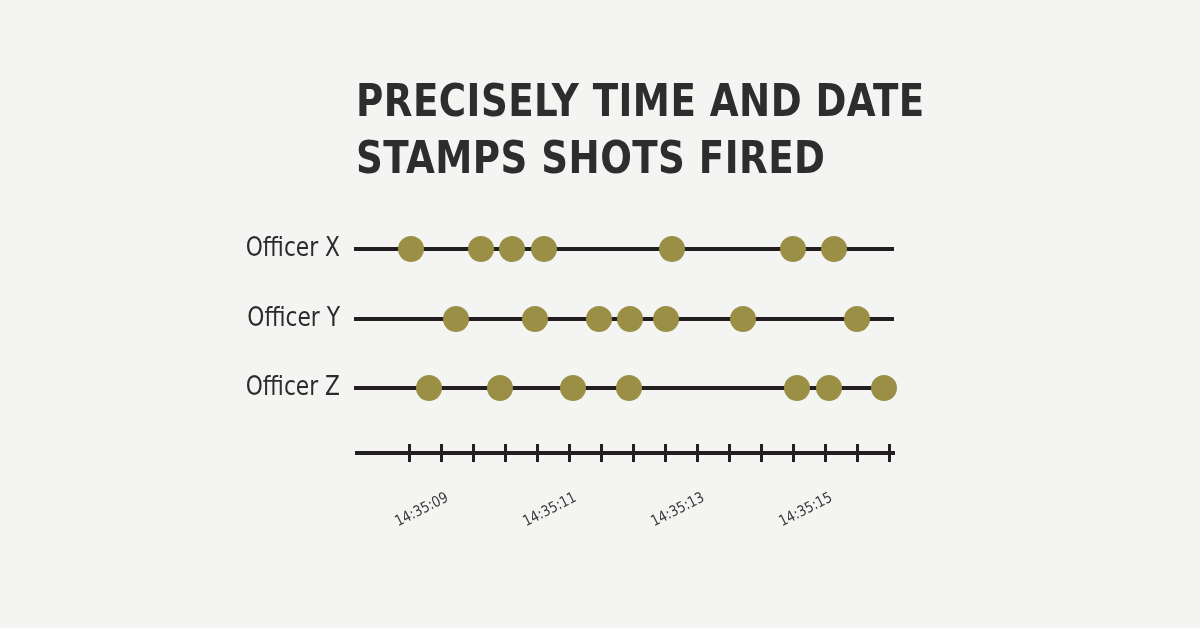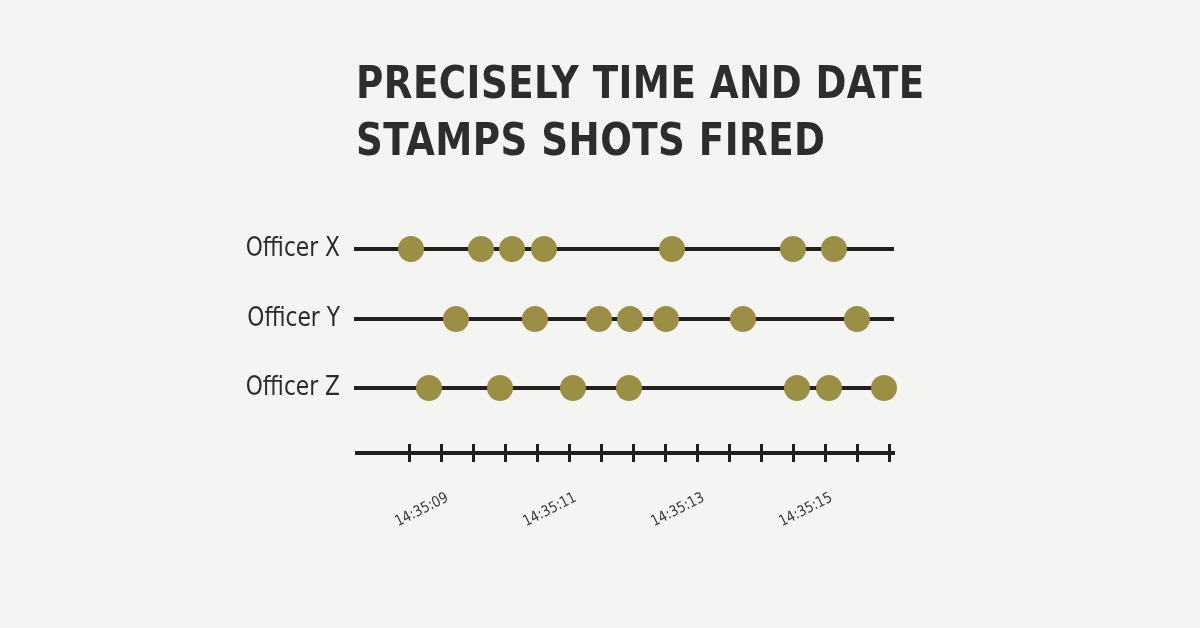--- a/index.html
+++ b/index.html
@@ -17,21 +17,21 @@
     position: relative;
     width: 1200px;
     height: 628px;
     background: #f4f4f3;
   }
 
   
   #title-block {
     position: absolute;
     left: 356px;
-    top: 54px;
+    top: 72px;
     width: 620px;
   }
   .title-line {
     font-family: "DejaVu Sans Condensed", "Liberation Sans Narrow", "Liberation Sans", sans-serif;
     font-weight: bold;
     font-size: 45px;
     line-height: 57px;
     letter-spacing: 0.5px;
     color: #2d2d2d;
     text-transform: uppercase;

